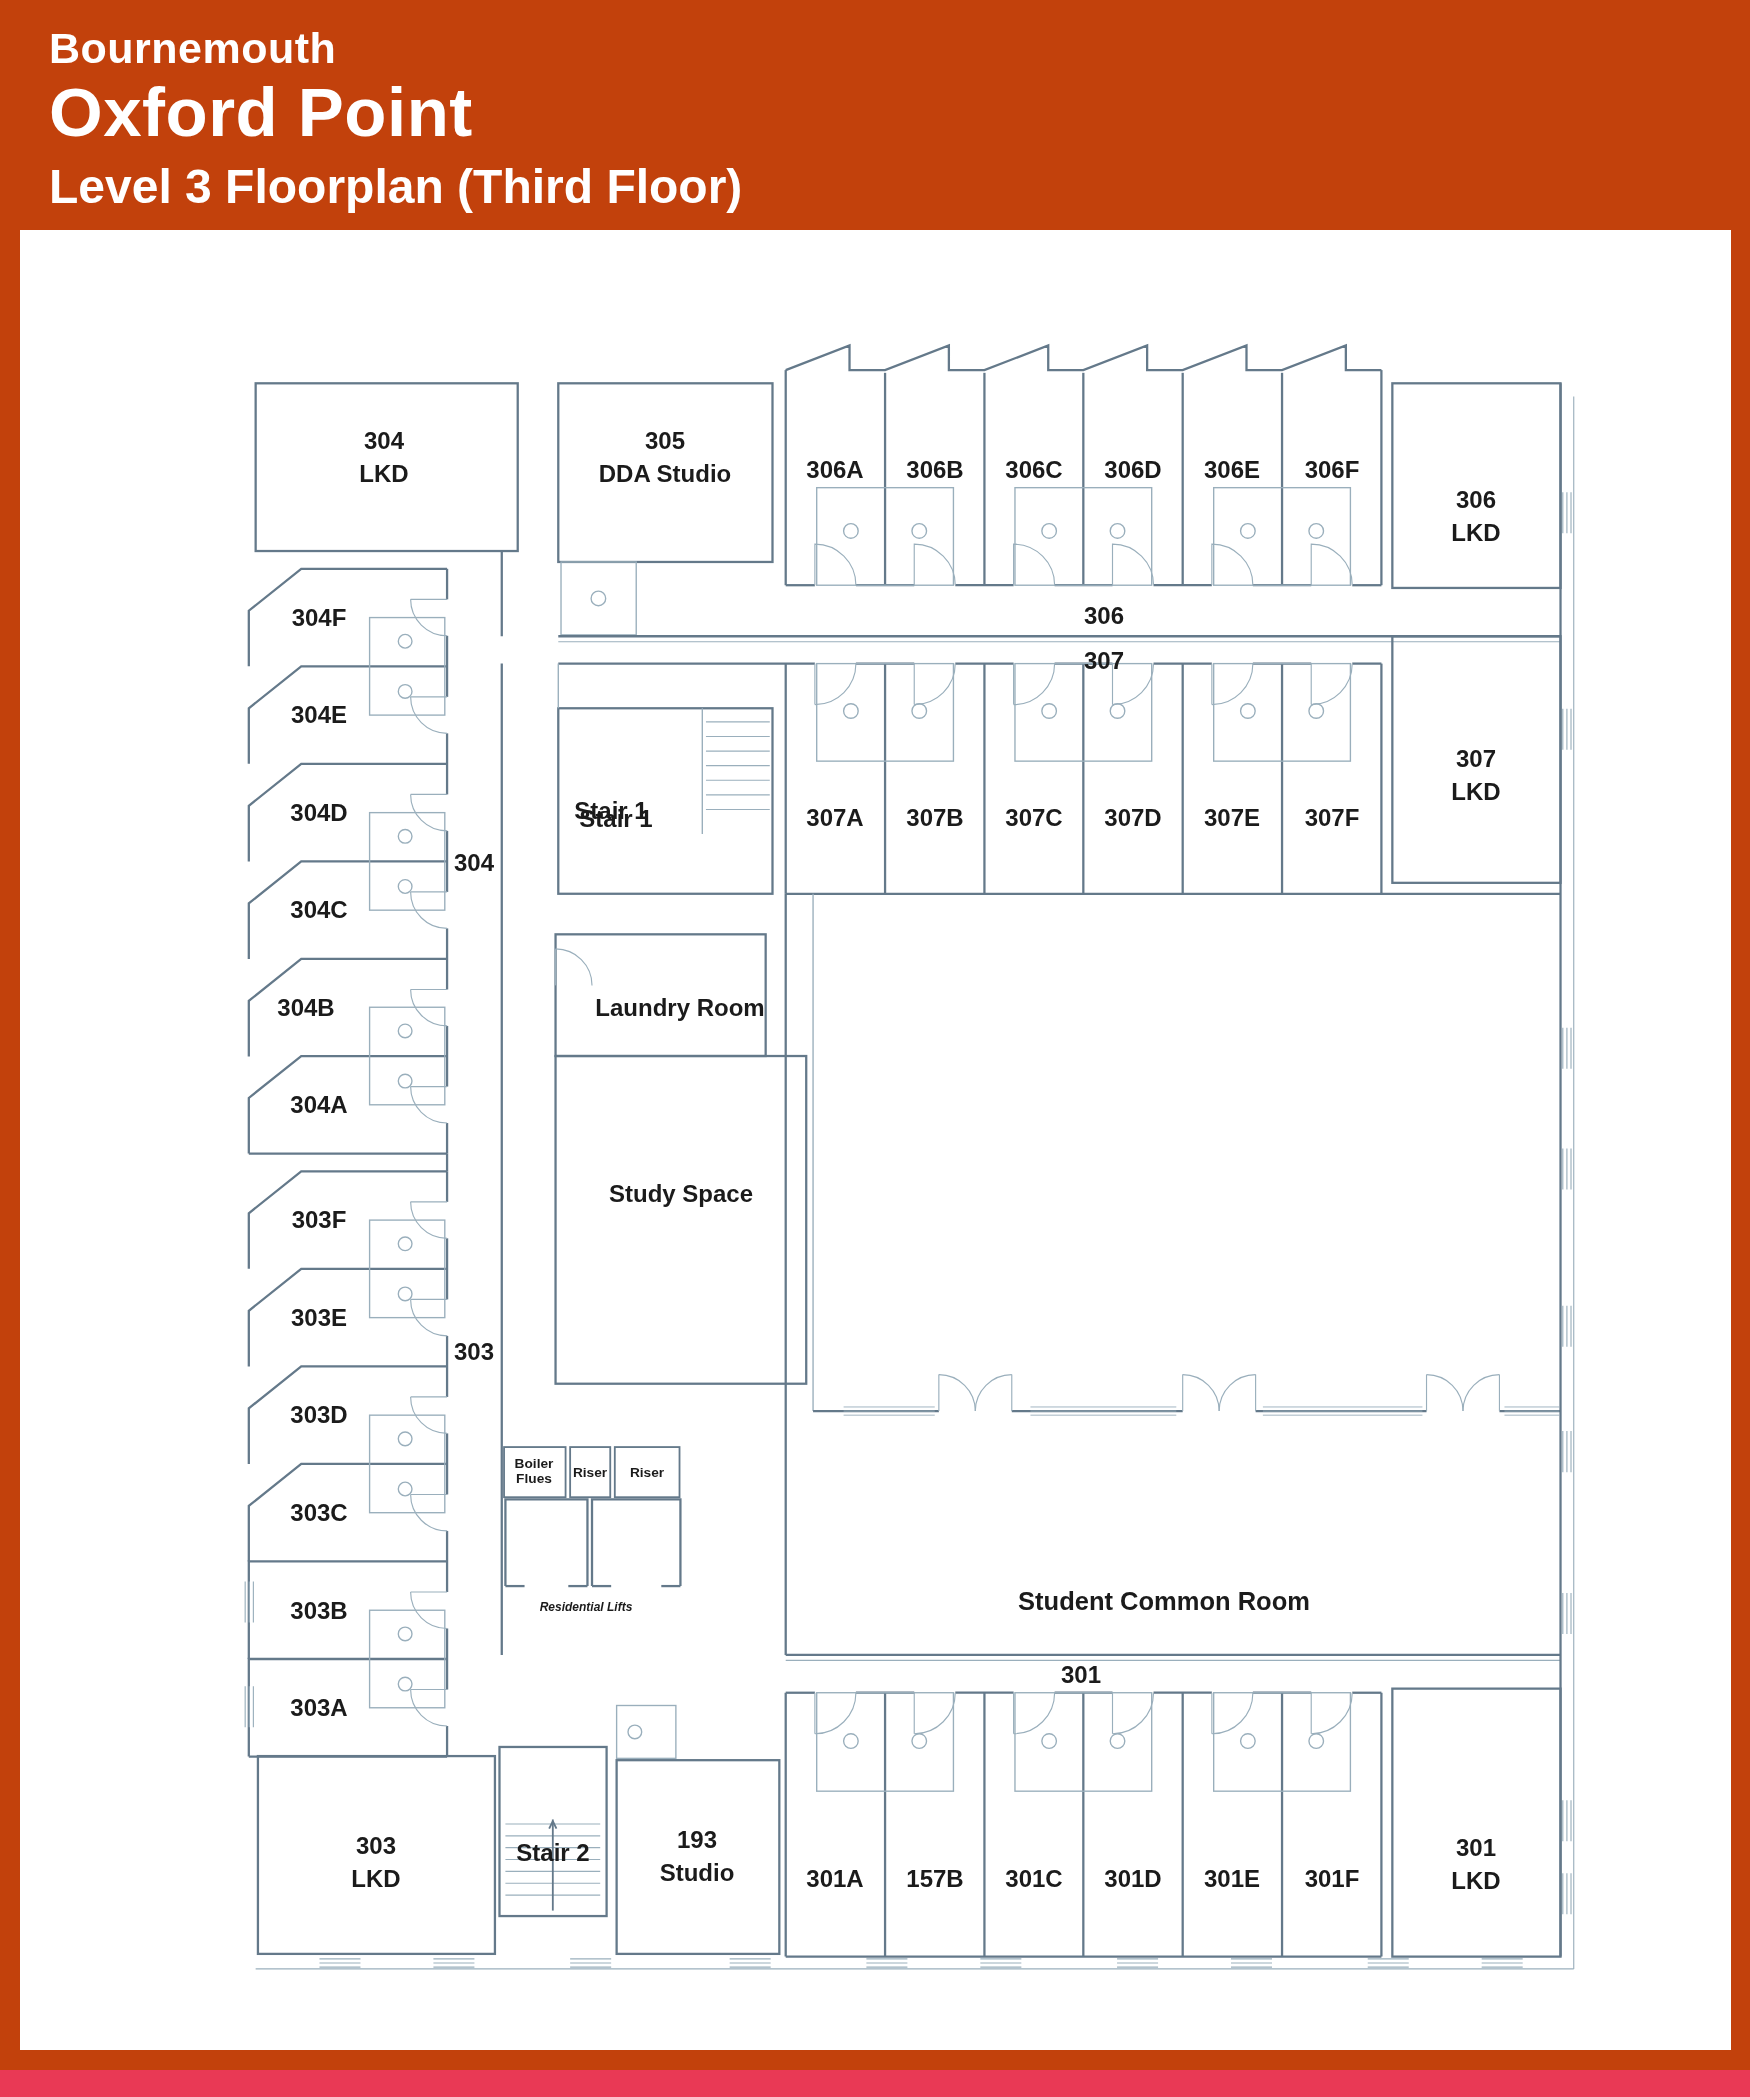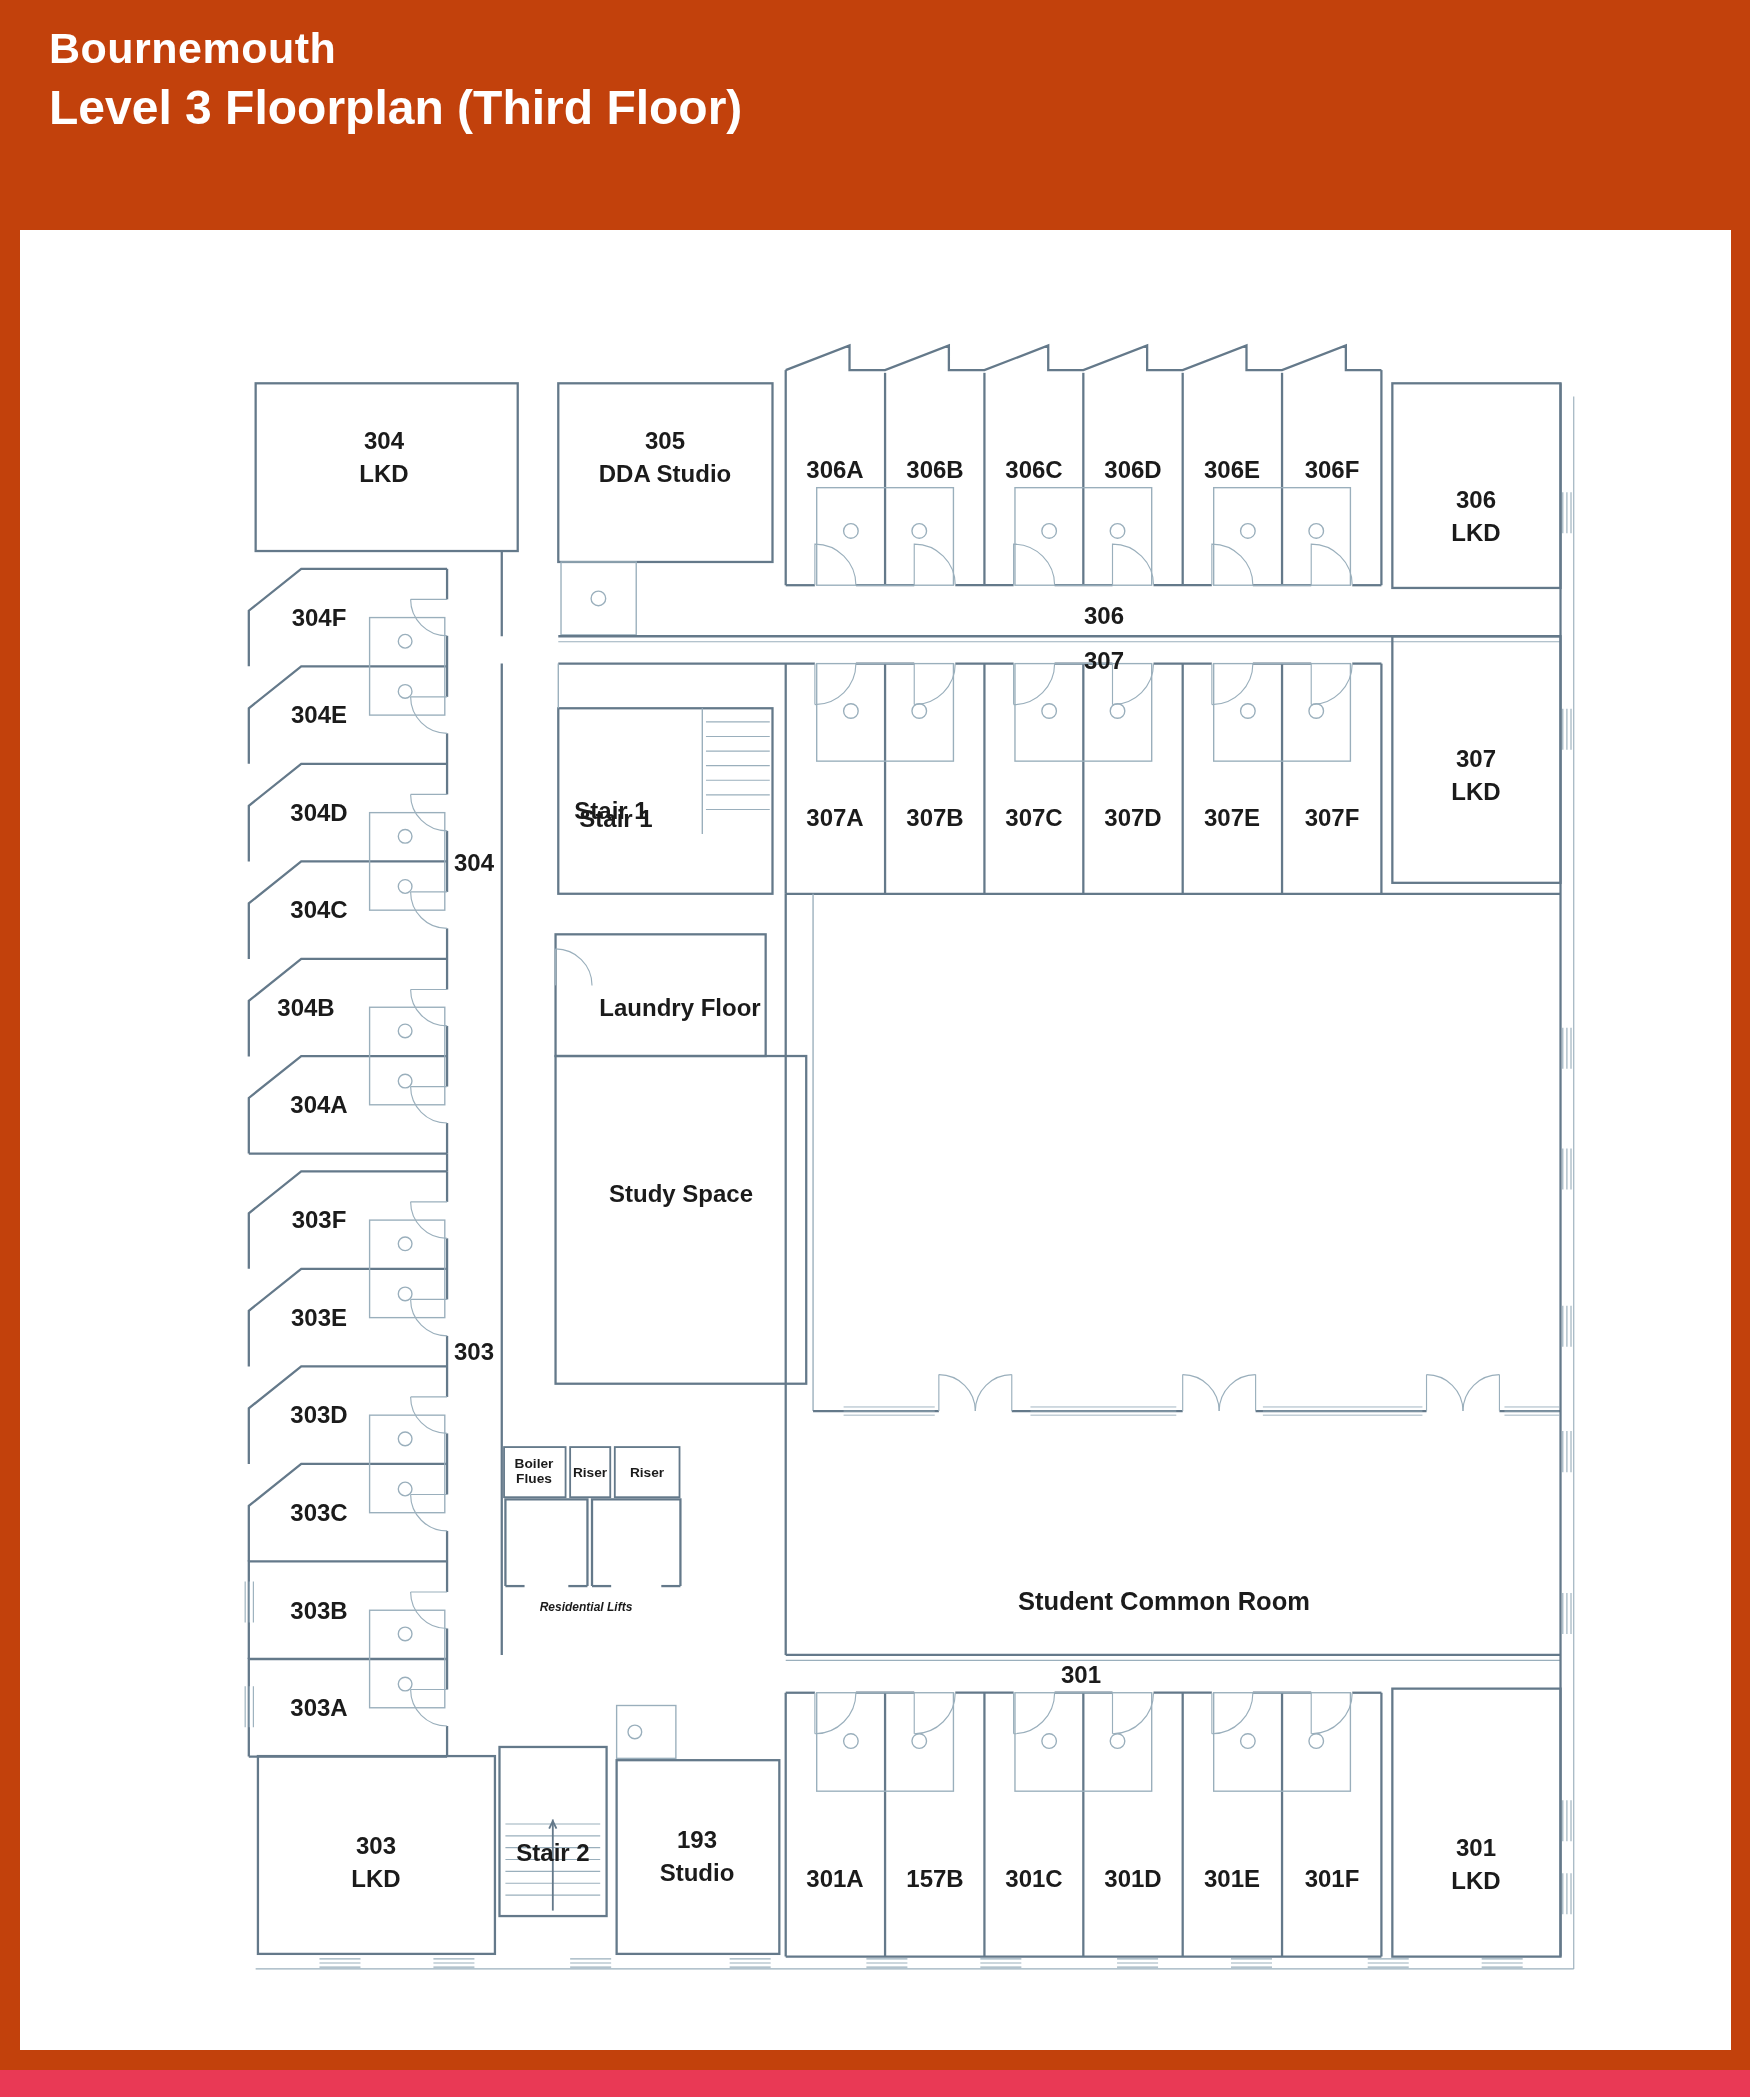--- a/index.html
+++ b/index.html
@@ -17,20 +17,21 @@
   .lbl-md{font-size:12px;font-style:italic;}
   .lbl-lg{font-size:25.5px;margin-top:24px;}
 </style>
 </head>
 <body>
 
 <div class="page">
 
   <div class="header">
     <div class="h-city">Bournemouth</div>
+    <div class="h-building">Oxford Point</div>
     <div class="h-sub">Level 3 Floorplan (Third Floor)</div>
   </div>
 
   <div class="content"></div>
 
   <svg id="plan-svg" class="plan-svg" viewBox="0 0 3840 4601" xmlns="http://www.w3.org/2000/svg">
       <rect x="560" y="841" width="575" height="368" fill="none" stroke="#64798A" stroke-width="5"></rect>
       <rect x="1224" y="841" width="470" height="392" fill="none" stroke="#64798A" stroke-width="5"></rect>
       <rect x="1230" y="1233" width="165" height="160" fill="none" stroke="#9AAFBC" stroke-width="3"></rect>
       <circle cx="1312" cy="1313" r="16" fill="none" stroke="#9AAFBC" stroke-width="3"></circle>
@@ -375,21 +376,21 @@
   <div class="lbl" style="left:1133px;top:818px">307D</div>
   <div class="lbl" style="left:1232px;top:818px">307E</div>
   <div class="lbl" style="left:1332px;top:818px">307F</div>
   <div class="lbl" style="left:1476px;top:775px">307
 LKD</div>
 
   <div class="lbl" style="left:611px;top:811px">Stair 1</div>
   <div class="lbl" style="left:616px;top:819px">Stair 1</div>
 
   <div class="lbl" style="left:474px;top:863px">304</div>
-  <div class="lbl" style="left:680px;top:1008px">Laundry Floor</div>
+  <div class="lbl" style="left:680px;top:1008px">Laundry Room</div>
   <div class="lbl" style="left:681px;top:1194px">Study Space</div>
 
   <div class="lbl" style="left:319px;top:618px">304F</div>
   <div class="lbl" style="left:319px;top:715px">304E</div>
   <div class="lbl" style="left:319px;top:813px">304D</div>
   <div class="lbl" style="left:319px;top:910px">304C</div>
   <div class="lbl" style="left:306px;top:1008px">304B</div>
   <div class="lbl" style="left:319px;top:1105px">304A</div>
 
   <div class="lbl" style="left:474px;top:1352px">303</div>

